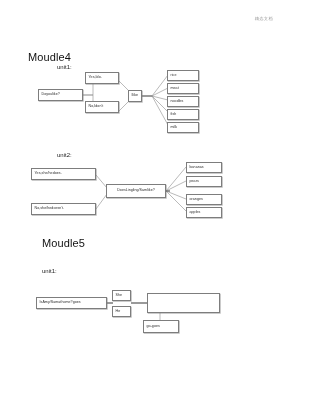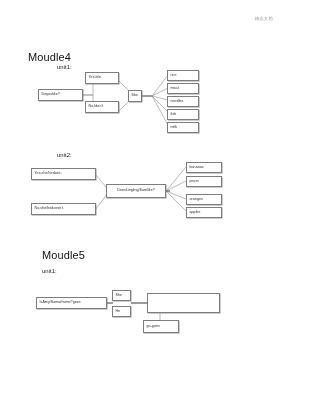--- a/index.html
+++ b/index.html
@@ -176,21 +176,21 @@
   <div class="box left-pad" style="left:186px; top:176px; width:36px; height:11px;">
     <span>pears</span>
   </div>
   <div class="box left-pad" style="left:186px; top:194px; width:36px; height:11px;">
     <span>oranges</span>
   </div>
   <div class="box left-pad" style="left:186px; top:207px; width:36px; height:11px;">
     <span>apples</span>
   </div>
 
-  <div class="module-title" style="left:42px; top:249px;">Moudle5</div>
+  <div class="module-title" style="left:42px; top:237px;">Moudle5</div>
 
   <div class="unit-label" style="left:42px; top:268px;">unit1:</div>
 
   <svg class="wires" viewBox="0 0 287 407">
 
     <line class="thick" x1="107" y1="303" x2="113" y2="303"></line>
 
     <line class="thick" x1="131" y1="303" x2="147" y2="303"></line>
 
     <polyline points="160,313 160,320"></polyline>

